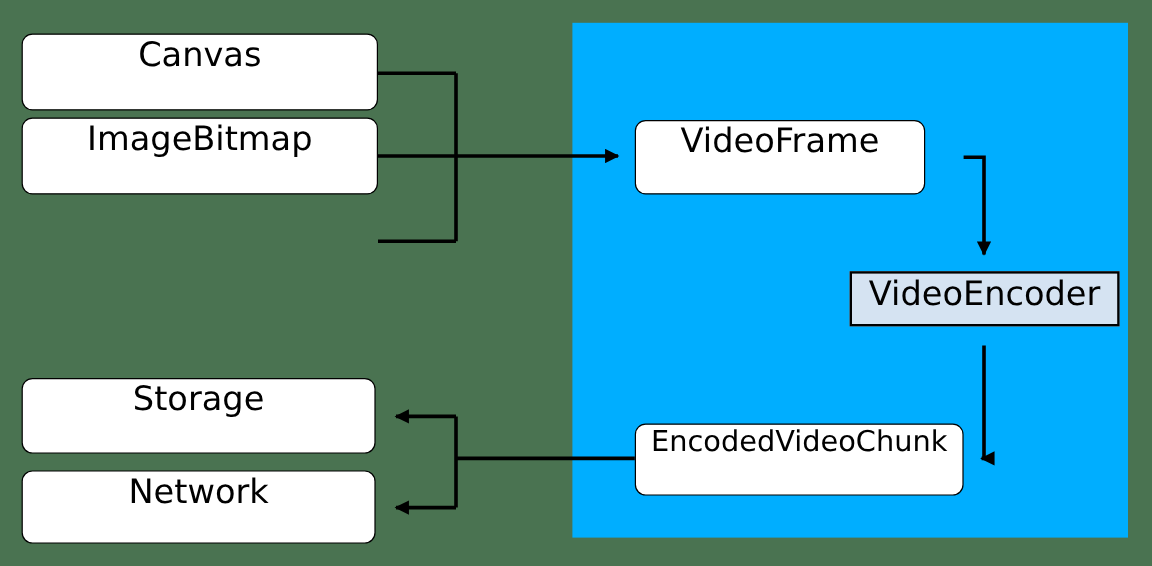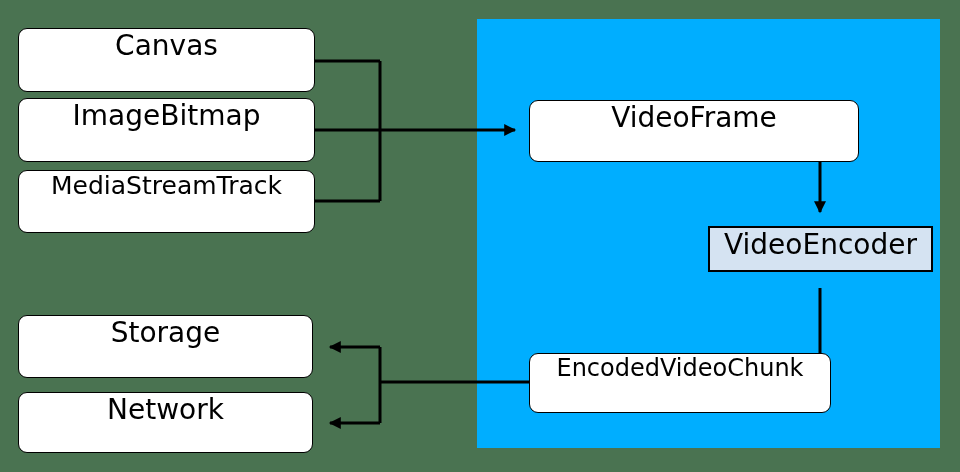--- a/index.html
+++ b/index.html
@@ -37,23 +37,23 @@
   .node.sharp {
     border-radius: 0;
     border-width: 2px;
     background: var(--encoder-fill, #d5e3f2);
   }
   #node-canvas            { left: 18px;  top: 28px;  width: 297px; height: 64px; }
   #node-imagebitmap       { left: 18px;  top: 98px;  width: 297px; height: 64px; }
   #node-mediastreamtrack  { left: 18px;  top: 170px; width: 297px; height: 63px; font-size: 25px; }
   #node-storage           { left: 18px;  top: 315px; width: 295px; height: 63px; }
   #node-network           { left: 18px;  top: 392px; width: 295px; height: 61px; }
-  #node-videoframe        { left: 529px; top: 100px; width: 330px; height: 62px; }
+  #node-videoframe        { left: 529px; top: 100px; width: 242px; height: 62px; }
   #node-videoencoder      { left: 708px; top: 226px; width: 225px; height: 46px; }
-  #node-encodedvideochunk { left: 529px; top: 353px; width: 302px; height: 60px; font-size: 24px; }
+  #node-encodedvideochunk { left: 529px; top: 353px; width: 274px; height: 60px; font-size: 24px; }
 </style>
 </head>
 <body>
 
 <div class="stage">
 
   <div class="panel"></div>
 
   <svg class="wires" viewBox="0 0 960 472" xmlns="http://www.w3.org/2000/svg">
     <defs>
@@ -75,23 +75,20 @@
       <path d="M380 423 H330" marker-end="url(#arrow)"></path>
     </g>
   </svg>
 
   <div class="node" id="node-canvas">
     <span>Canvas</span>
   </div>
   <div class="node" id="node-imagebitmap">
     <span>ImageBitmap</span>
   </div>
-  <div class="node" id="node-mediastreamtrack">
-    <span>MediaStreamTrack</span>
-  </div>
 
   <div class="node" id="node-videoframe">
     <span>VideoFrame</span>
   </div>
   <div class="node sharp" id="node-videoencoder">
     <span>VideoEncoder</span>
   </div>
   <div class="node" id="node-encodedvideochunk">
     <span>EncodedVideoChunk</span>
   </div>

